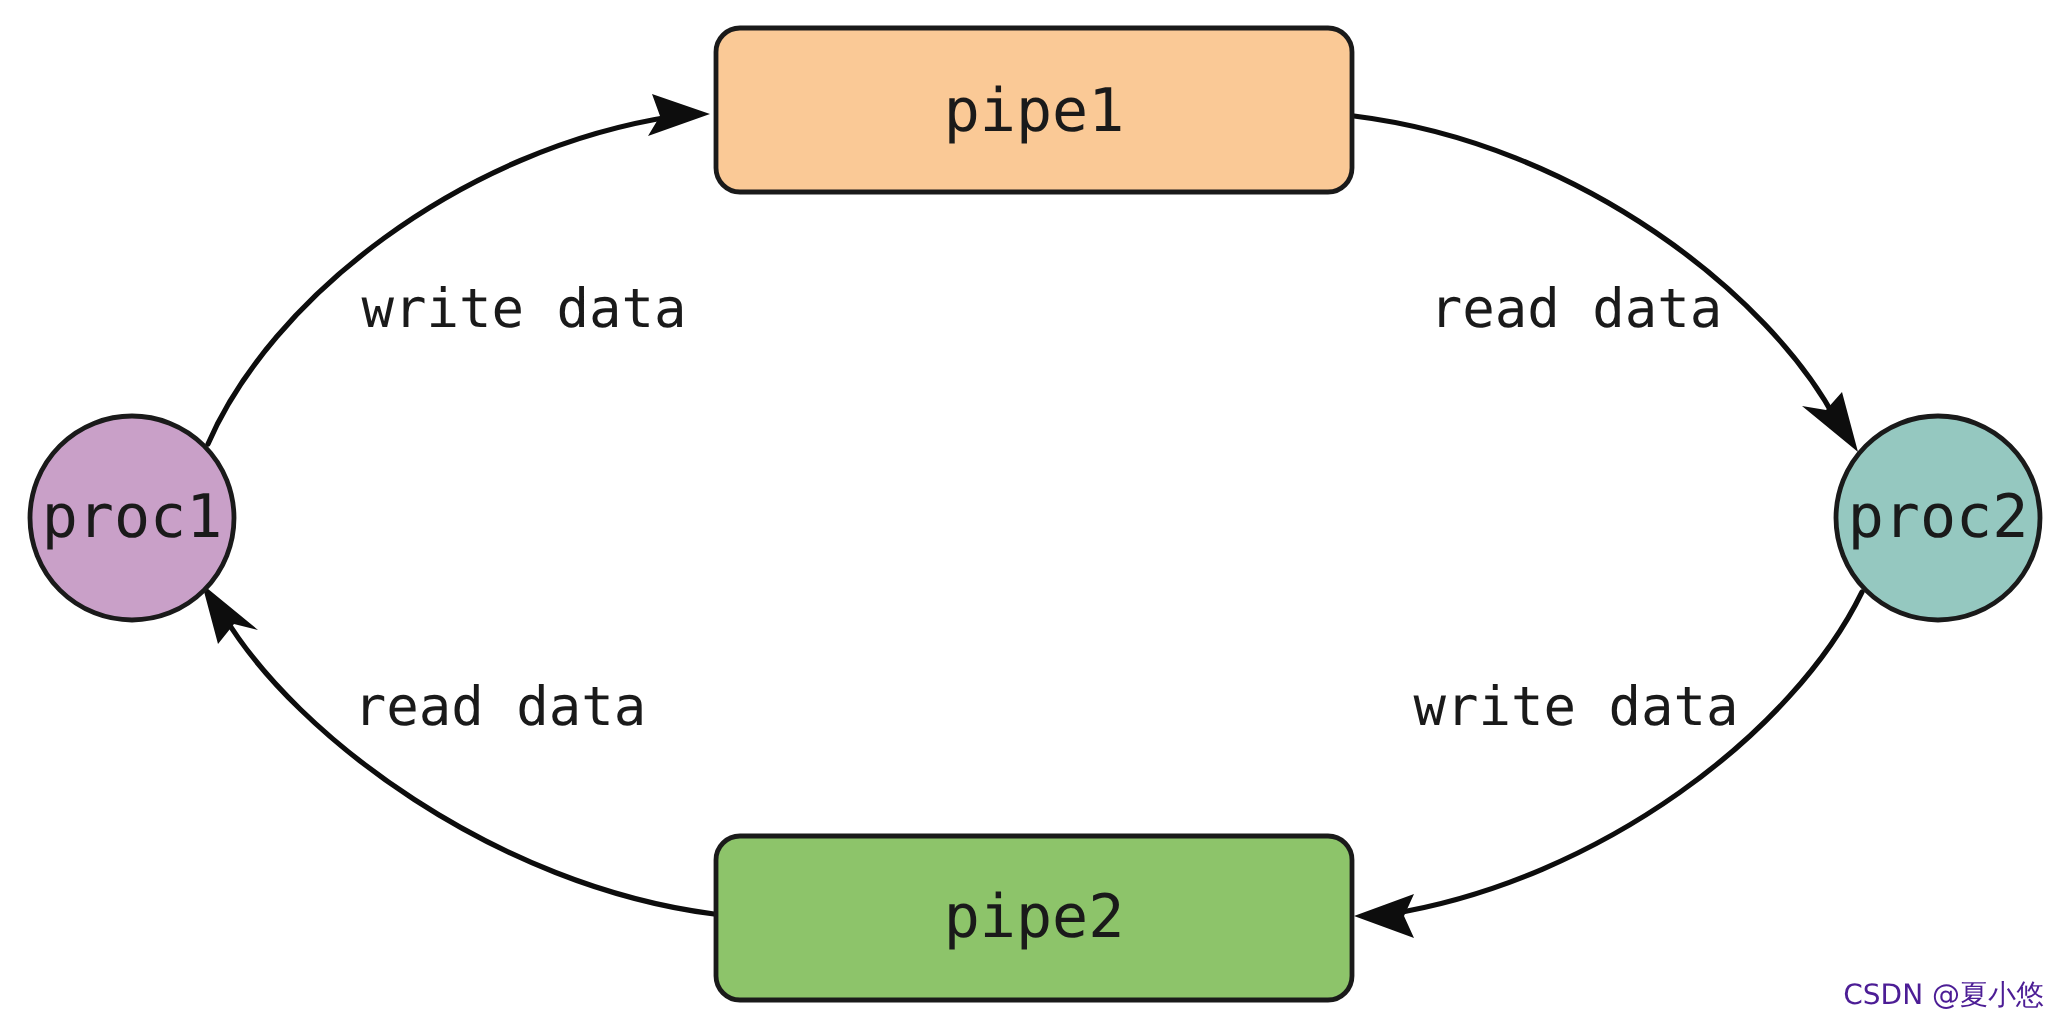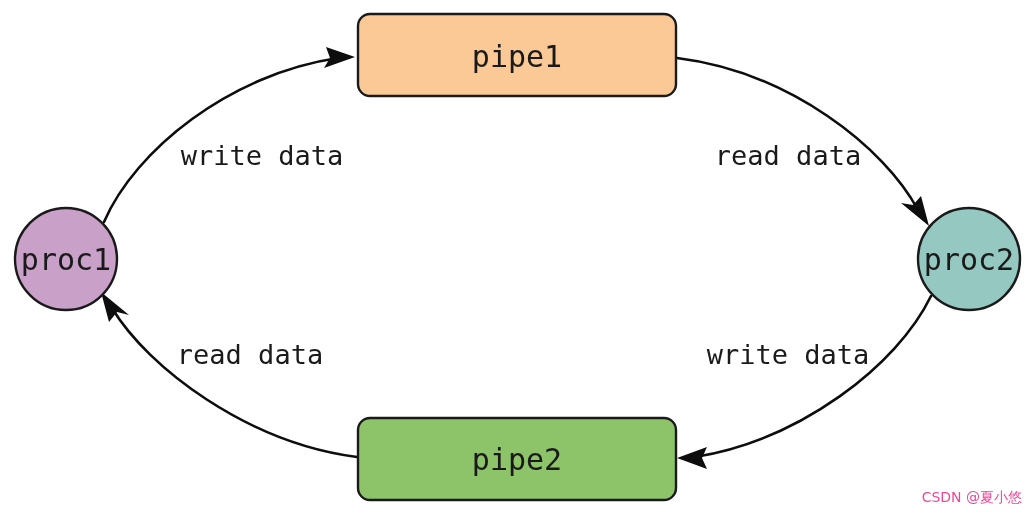--- a/index.html
+++ b/index.html
@@ -50,21 +50,21 @@
     text-anchor: middle;
     dominant-baseline: central;
     letter-spacing: 0px;
   }
   .watermark {
     position: absolute;
     right: 12px;
     bottom: 7px;
     font-family: "DejaVu Sans", "Liberation Sans", sans-serif;
     font-size: 14px;
-    color: #ec4899;
+    color: #4c1d95;
     white-space: nowrap;
     user-select: none;
   }
 </style>
 </head>
 <body>
 
 <div id="canvas">
 
   <svg id="diagram-svg" viewBox="0 0 1034 514">

